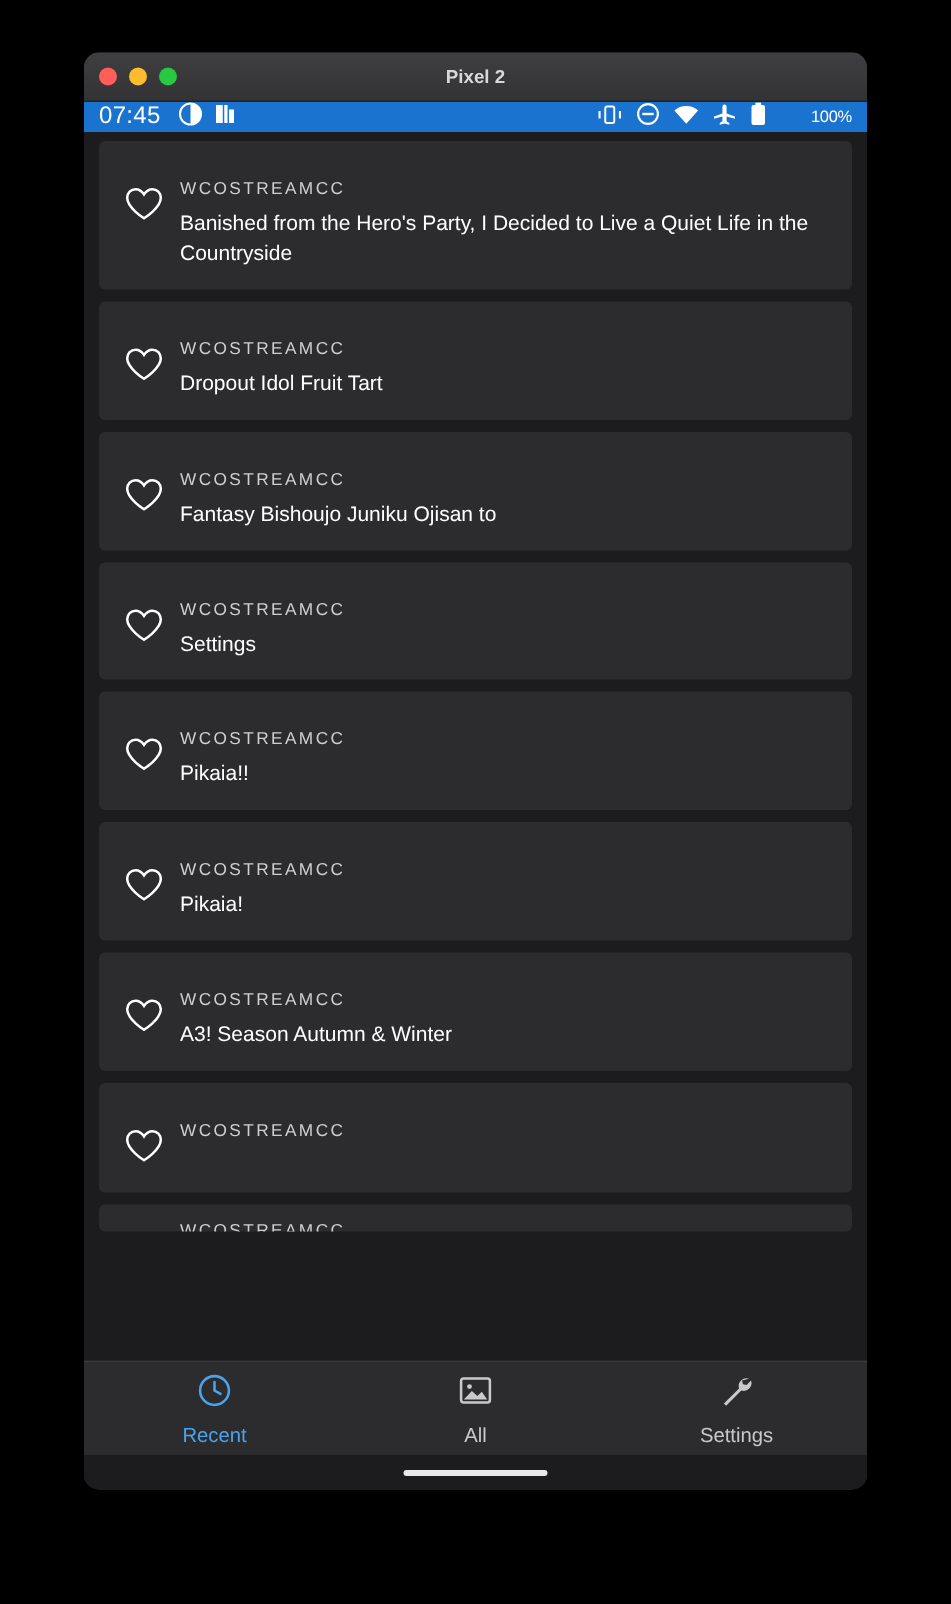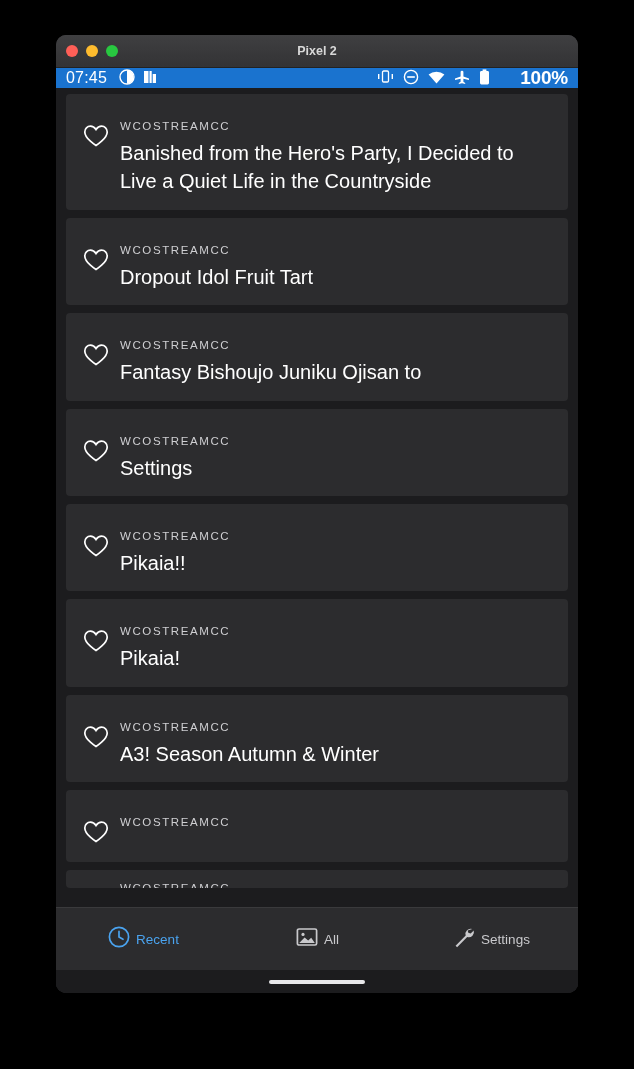--- a/index.html
+++ b/index.html
@@ -89,22 +89,22 @@
     gap: 7px;
     margin-left: 12px;
   }
   .status-right {
     margin-left: auto;
     display: flex;
     align-items: center;
     gap: 9px;
   }
   #battery-text {
-    font-size: 19px;
-    font-weight: bold;
+    font-size: 11px;
+    font-weight: normal;
     letter-spacing: -0.2px;
     margin-left: 21px;
   }
   .sicon { display: block; }
 
   
   #list-area {
     flex: 1 1 auto;
     background: #1c1c1e;
     padding: 6px 10px 0 10px;
@@ -135,21 +135,21 @@
   }
   .card-source {
     color: #cfcfd2;
     font-size: 11.5px;
     letter-spacing: 1.6px;
     text-transform: uppercase;
     margin-bottom: 7px;
   }
   .card-title {
     color: #ffffff;
-    font-size: 20px;
+    font-size: 14px;
     line-height: 1.42;
   }
   .card.partial {
     height: 18px;
     min-height: 0;
     overflow: hidden;
     padding-top: 12px;
     padding-bottom: 0;
   }
 
@@ -158,23 +158,22 @@
     flex: 0 0 auto;
     height: 62px;
     background: #2c2c2e;
     border-top: 1px solid #3a3a3c;
     display: flex;
     align-items: center;
   }
   .nav-item {
     flex: 1 1 0;
     display: flex;
-    flex-direction: row;
-    align-items: center;
-    justify-content: center;
+    flex-direction: column;
+    align-items: center;
     gap: 5px;
   }
   .nav-label {
     font-size: 13.5px;
   }
   .nav-item.active .nav-label { color: #4aa3ef; }
   .nav-item.inactive .nav-label { color: #c9c9cc; }
 
   
   #gesture-area {

